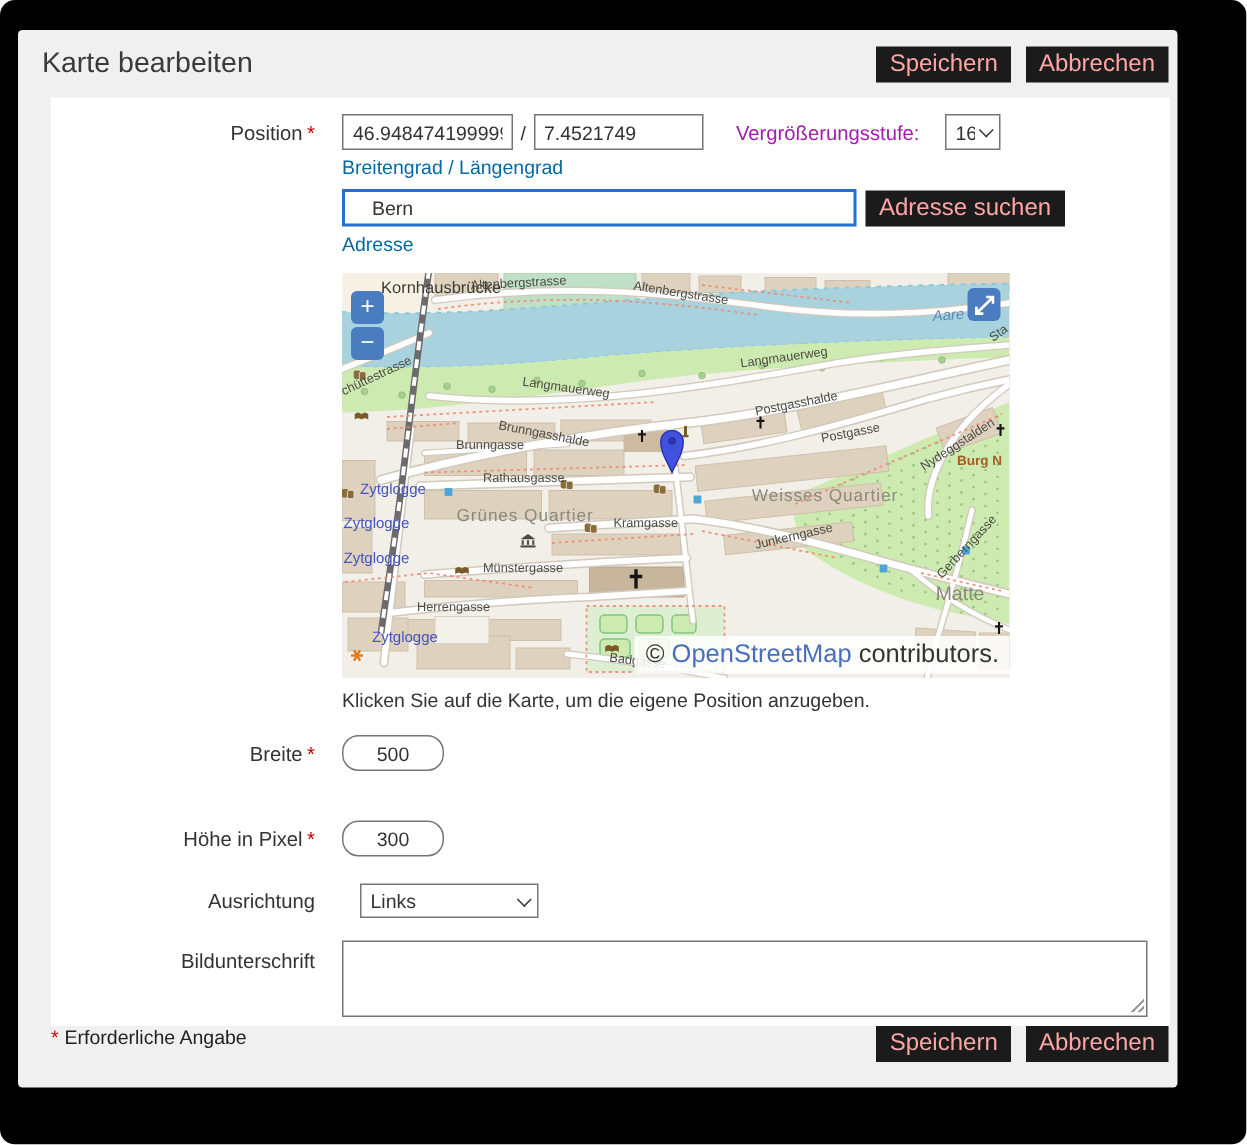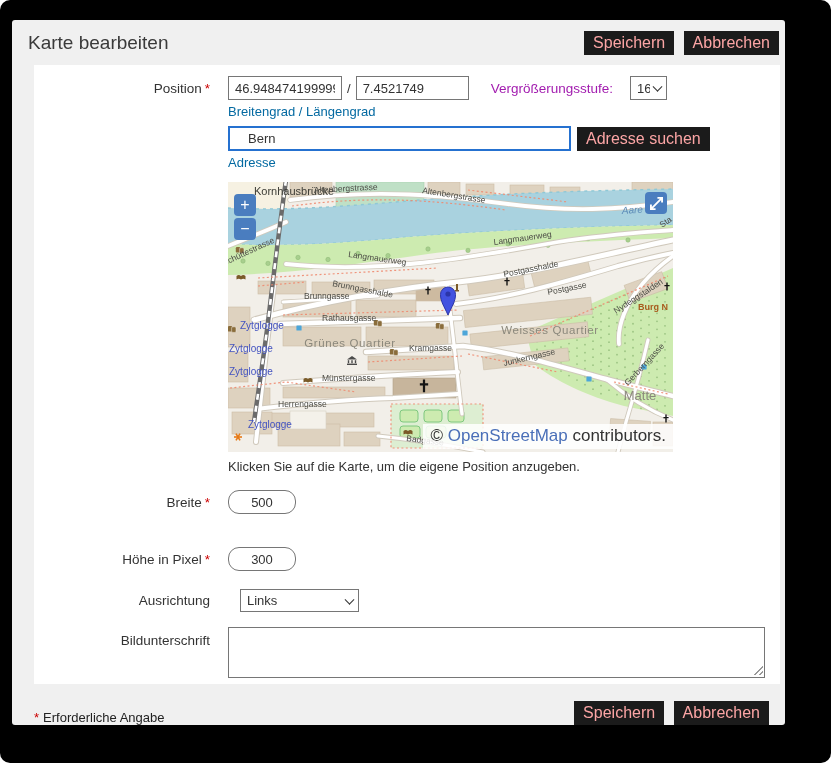--- a/index.html
+++ b/index.html
@@ -41,21 +41,21 @@
   .maphelp{margin:7px 0 0 194px;font-size:13px;color:#333;}
   .row-w{margin-top:16px;}
   .row-h{margin-top:33px;}
   .row-a{margin-top:18px;}
   .row-c{margin-top:15px;align-items:flex-start;}
   .row-c .lblcol{padding-top:6px;}
   .inp-num{width:68px;text-align:center;border-radius:11px;}
   .txtwrap{position:relative;display:inline-block;}
   textarea{width:537px;height:51px;resize:none;padding:4px 6px;display:block;}
   .grip{position:absolute;right:2px;bottom:3px;width:11px;height:11px;background:repeating-linear-gradient(-45deg,rgba(0,0,0,0) 0 2px,#999 2px 3.5px);clip-path:polygon(100% 0,100% 100%,0 100%);pointer-events:none;}
-  .pagefoot{display:flex;align-items:flex-end;justify-content:space-between;height:41px;padding:0 16px 0 22px;}
+  .pagefoot{display:flex;align-items:flex-start;justify-content:space-between;height:41px;padding:0 6px 0 22px;}
   .note{font-size:13px;color:#222;}
   
   .ml{font-family:"Liberation Sans",sans-serif;font-size:8.5px;fill:#4c4c46;}
   .bigstreet{font-size:11px;fill:#3c3c36;}
   .water{font-size:10px;font-style:italic;fill:#5d8cb8;}
   .quarter{font-size:11.5px;fill:#8b887c;letter-spacing:.6px;}
   .quarter-big{font-size:13px;fill:#8b887c;}
   .transit{font-size:10px;fill:#4353c0;}
   .poi-orange{font-size:9px;fill:#a85c1e;font-weight:700;}
   .cross{fill:#151515;}

